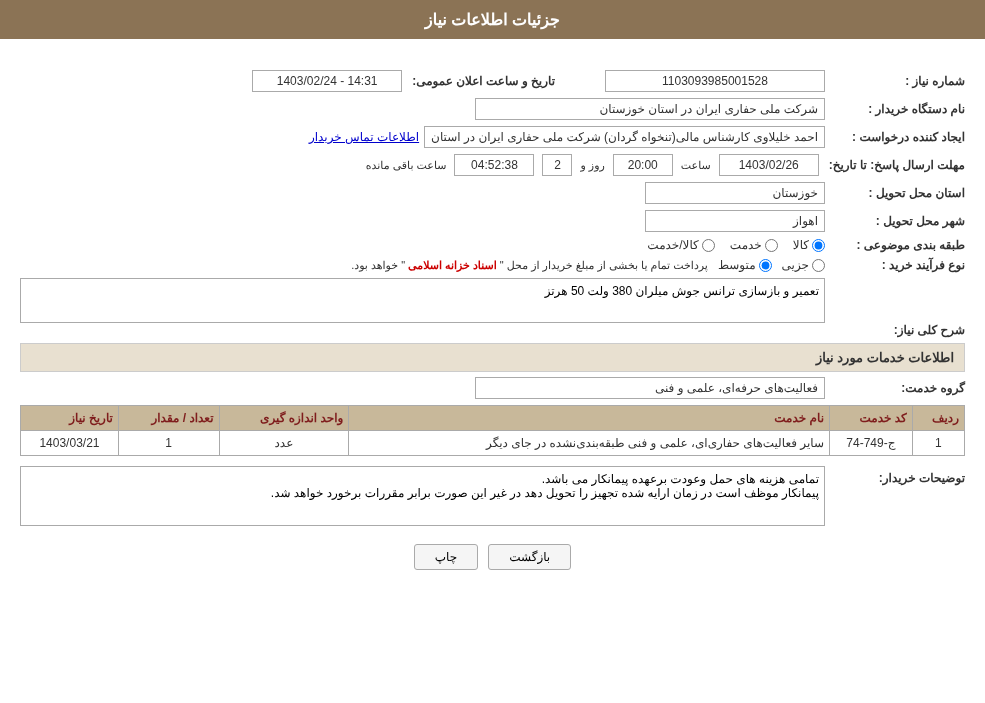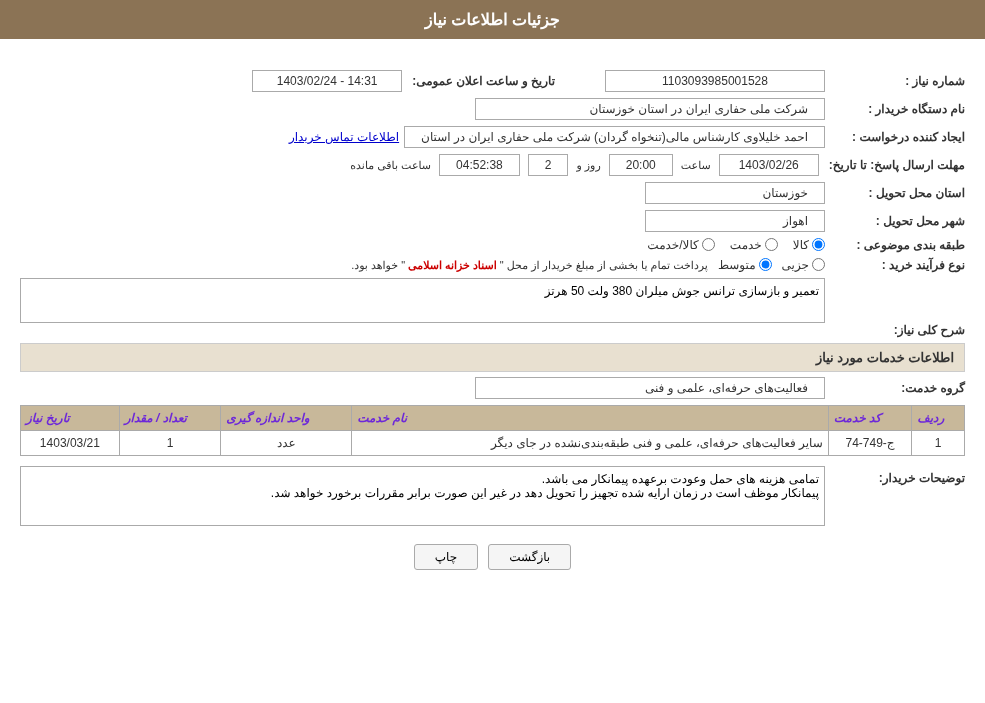--- a/index.html
+++ b/index.html
@@ -37,21 +37,21 @@
     .label {
       color: #333;
       font-weight: bold;
       min-width: 140px;
       text-align: right;
       padding-left: 10px;
     }
     .value-box {
       border: 1px solid #aaa;
       background: #fff;
-      padding: 3px 16px;
+      padding: 3px 6px;
       min-width: 200px;
       text-align: right;
       font-size: 12px;
     }
     .value-box.wide {
       min-width: 350px;
     }
     .value-box.medium {
       min-width: 180px;
     }
@@ -64,21 +64,21 @@
       font-size: 11px;
       color: #333;
     }
     .radio-group {
       display: flex;
       gap: 15px;
       align-items: center;
     }
     .radio-item {
       display: flex;
-      align-items: flex-start;
+      align-items: flex-end;
       gap: 3px;
     }
     .radio-item input {
       margin: 0;
     }
     .process-row {
       display: flex;
       align-items: center;
       gap: 10px;
       flex-wrap: wrap;
@@ -115,24 +115,23 @@
     }
     .services-table {
       width: 100%;
       border-collapse: collapse;
       margin-top: 5px;
     }
     .services-table th {
       background: #c8b89a;
       border: 1px solid #aaa;
       padding: 5px;
-      text-align: left;
-      font-size: 12px;
-      color: #6d28d9;
-      font-style: italic;
+      text-align: right;
+      font-size: 12px;
+      color: #7f1d1d;
     }
     .services-table td {
       border: 1px solid #aaa;
       padding: 5px;
       text-align: center;
       font-size: 12px;
       background: #fff;
     }
     .btn-row {
       display: flex;
@@ -269,21 +268,21 @@
           <th>نام خدمت</th>
           <th>واحد اندازه گیری</th>
           <th>تعداد / مقدار</th>
           <th>تاریخ نیاز</th>
         </tr>
       </thead>
       <tbody id="services-tbody">
       <tr>
     <td>1</td>
     <td>ج-749-74</td>
-    <td style="text-align:right;">سایر فعالیت‌های حرفه‌ای، علمی و فنی طبقه‌بندی‌نشده در جای دیگر</td>
+    <td style="text-align:right;">سایر فعالیت‌های حفاری‌ای، علمی و فنی طبقه‌بندی‌نشده در جای دیگر</td>
     <td>عدد</td>
     <td>1</td>
     <td style="direction:ltr;">1403/03/21</td>
   </tr>
         </tbody>
     </table>
 
     <div class="row" style="align-items:flex-start; margin-top:10px;">
       <span class="label" style="padding-top:5px;">توضیحات خریدار:</span>
       <div style="flex:1;">

